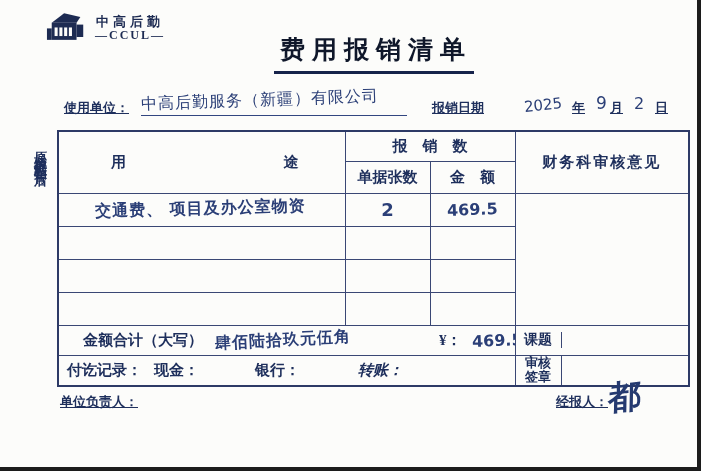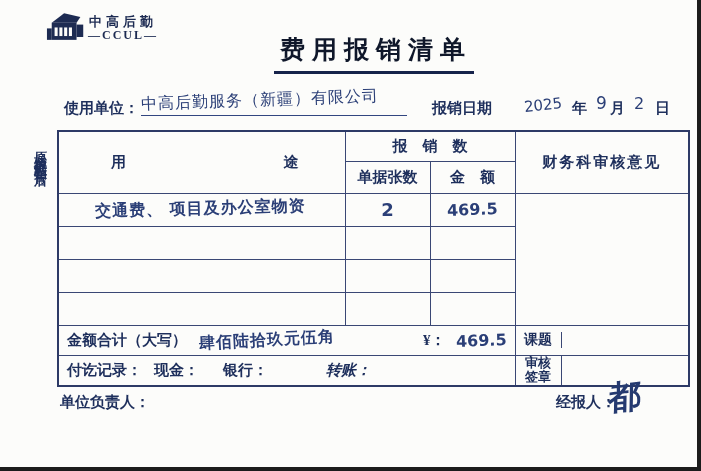--- a/index.html
+++ b/index.html
@@ -5,34 +5,34 @@
   * { margin:0; padding:0; box-sizing:border-box; }
   html,body { width:701px; height:471px; background:#e8e8e6; }
   .page {
     position:relative; width:701px; height:471px; overflow:hidden;
     background:#fcfcfa; font-family:"Liberation Serif", serif; color:#1e2f5c;
   }
   .edge-right  { position:absolute; right:0; top:0; width:4px; height:100%; background:#1c1c1c; }
   .edge-bottom { position:absolute; left:0; bottom:0; width:100%; height:4px; background:#1c1c1c; }
 
   
-  .brand { position:absolute; left:46px; top:9px; display:flex; align-items:center; }
+  .brand { position:absolute; left:46px; top:9px; display:flex; align-items:center; gap:7px; }
   .brand-txt { display:flex; flex-direction:column; align-items:center; line-height:1.05; }
   .brand-cn { font-weight:bold; font-size:13px; letter-spacing:4px; color:#1d2b52; }
   .brand-en { font-weight:bold; font-size:12px; letter-spacing:2px; color:#1d2b52; }
 
   
   .title-wrap { position:absolute; left:253px; top:33px; width:242px; text-align:center; }
   .title {
     display:inline-block; font-size:25px; font-weight:bold; letter-spacing:7px;
     color:#0f172a; border-bottom:3px solid #16234a; padding:0 2px 5px 6px;
   }
 
   
-  .lbl { position:absolute; font-size:15px; font-weight:bold; color:#1e2f5c; white-space:nowrap; }
+  .lbl { position:absolute; font-size:13px; font-weight:bold; color:#1e2f5c; white-space:nowrap;text-decoration:underline; }
   .hw  { color:#2b3f77; font-family:"DejaVu Sans", sans-serif; white-space:nowrap; }
   .unit-hw {
     position:absolute; left:141px; top:90px; width:266px; height:26px;
     border-bottom:1.5px solid #324680;
   }
   .unit-hw span { display:inline-block; font-size:16px; transform:rotate(-2deg); letter-spacing:1px; }
   .hw-year  { position:absolute; left:524px; top:96px; font-size:15px; transform:rotate(-6deg); }
   .hw-month { position:absolute; left:596px; top:93px; font-size:17px; }
   .hw-day   { position:absolute; left:634px; top:94px; font-size:16px; }
 
@@ -53,28 +53,28 @@
   .c-center { text-align:center; vertical-align:middle; }
   .purpose-head { display:flex; justify-content:space-between; padding:0 46px 0 52px; align-items:center; }
   .audit-head { letter-spacing:2px; }
 
   .row-data td { font-weight:normal; }
   .hw-purpose { display:inline-block; padding-left:36px; font-size:16px; transform:rotate(-1.5deg); letter-spacing:1px; }
   .hw-count { font-size:18px; }
   .hw-amount { font-size:16px; transform:rotate(-2deg); display:inline-block; }
 
   .total-flex { display:flex; align-items:center; }
-  .total-label { padding-left:8px; font-size:15px; font-weight:bold; white-space:nowrap; }
+  .total-label { padding-left:24px; font-size:15px; font-weight:bold; white-space:nowrap; }
   .hw-total-cn { margin-left:12px; font-size:16px; transform:rotate(-3deg); letter-spacing:1px; }
   .currency { margin-left:88px; font-size:15px; font-weight:bold; white-space:nowrap; }
   .hw-total-val { margin-left:10px; font-size:16px; transform:rotate(-2deg); }
 
   .paid-flex { display:flex; align-items:center; font-weight:bold; font-size:15px; }
   .paid-flex .p1 { margin-left:8px; } .paid-flex .p2 { margin-left:12px; }
-  .paid-flex .p3 { margin-left:24px; } .paid-flex .p4 { margin-left:58px;font-style:italic; }
+  .paid-flex .p3 { margin-left:56px; } .paid-flex .p4 { margin-left:58px;font-style:italic; }
 
   .split-cell { display:flex; height:100%; align-items:stretch;flex-direction:column; }
   .split-label {
     width:46px; border-right:1.5px solid #3a4774; display:flex; align-items:center;
     justify-content:center; font-size:13px; font-weight:bold; text-align:center; line-height:1.15;
   }
   .split-rest { flex:1; }
 
   
   .sig {

